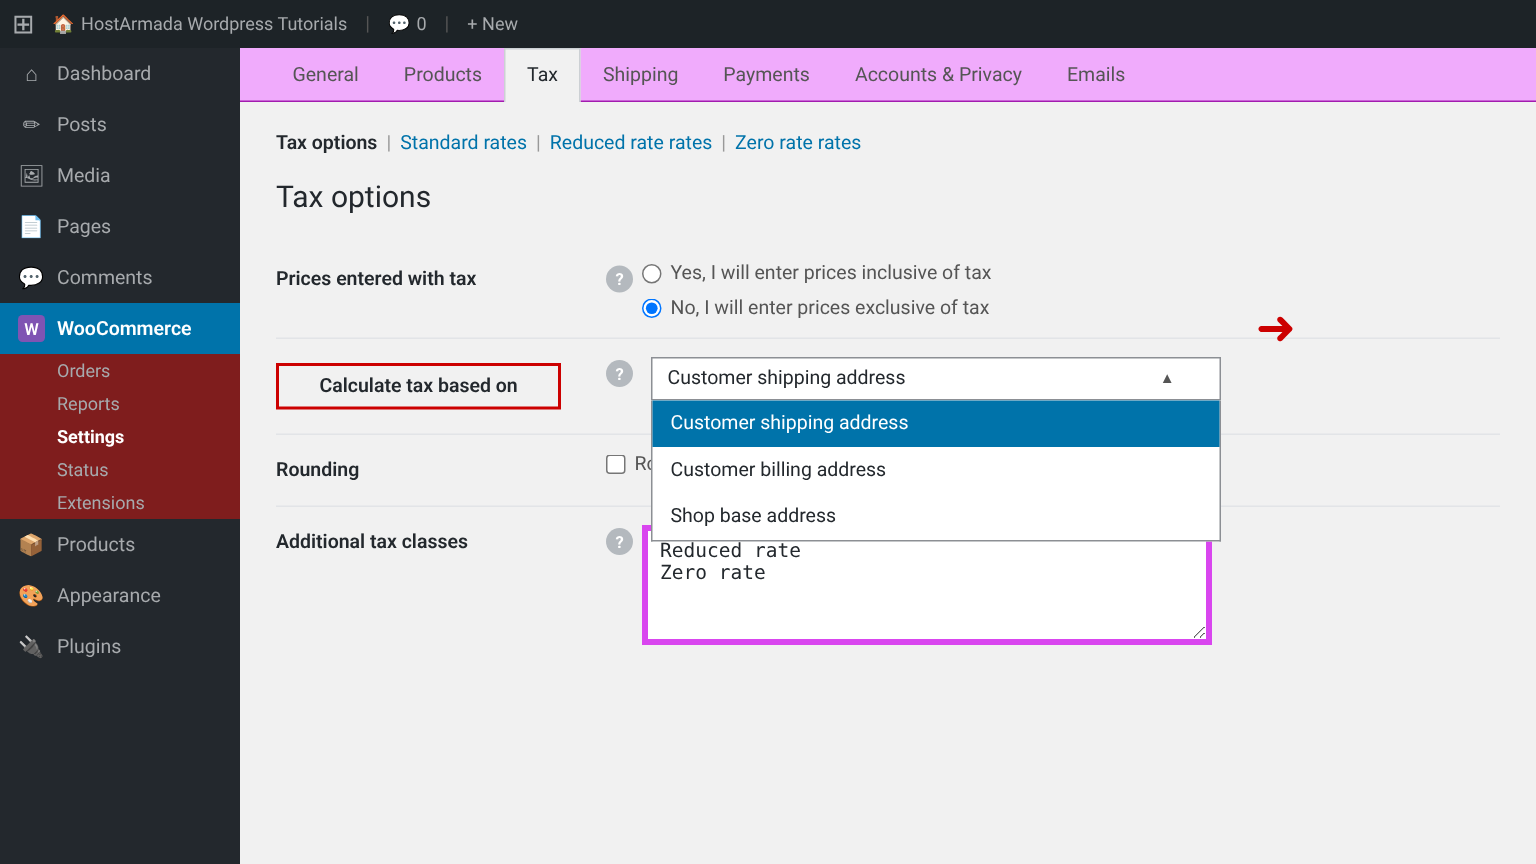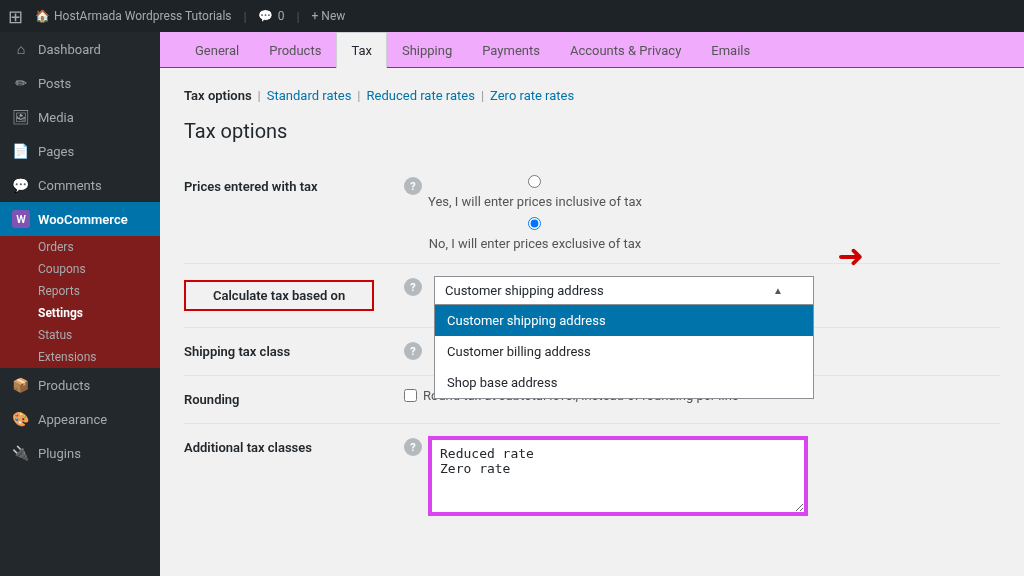--- a/index.html
+++ b/index.html
@@ -49,21 +49,21 @@
     .form-table tr td:first-child { width: 220px; padding: 16px 0 16px 0; vertical-align: top; font-weight: 600; color: #23282d; font-size: 13px; }
     .form-table tr td:last-child { padding: 12px 0; vertical-align: top; }
     .form-table tr { border-top: 1px solid #e2e4e7; }
     .form-table tr:first-child { border-top: none; }
 
     
     .field-with-help { display: flex; align-items: flex-start; gap: 6px; }
     .help-icon { width: 18px; height: 18px; border-radius: 50%; background: #b4b9be; color: #fff; display: inline-flex; align-items: center; justify-content: center; font-size: 11px; font-weight: 700; flex-shrink: 0; margin-top: 2px; cursor: pointer; }
 
     .radio-group { display: flex; flex-direction: column; gap: 8px; }
-    .radio-row { display: flex; align-items: center; gap: 6px; color: #555; flex-direction: column; }
+    .radio-row { display: flex; align-items: center; gap: 6px; color: #555; }
     .radio-row input[type=radio] { margin: 0; }
 
     
     .calculate-box { border: 2px solid #c00; padding: 6px 27px; display: inline-flex; align-items: center; font-weight: 600; color: #23282d; font-size: 13px; }
 
     
     .dropdown-wrapper { position: relative; display: inline-block; }
     .dropdown-trigger { width: 380px; border: 1px solid #8c8f94; background: #fff; padding: 6px 30px 6px 10px; font-size: 13px; color: #23282d; display: flex; align-items: center; justify-content: space-between; cursor: pointer; }
     .dropdown-trigger .chevron { font-size: 10px; color: #555; }
     .dropdown-menu { position: absolute; top: 100%; left: 0; width: 380px; background: #fff; border: 1px solid #8c8f94; border-top: none; z-index: 100; }
@@ -126,21 +126,20 @@
       <span class="sidebar-icon">💬</span>
       <span>Comments</span>
     </div>
     <div style="background:#0073aa;">
       <div class="sidebar-item" style="background:#0073aa; color:#fff; font-weight:600;">
         <span class="sidebar-icon" style="background:#7f54b3; color:#fff; border-radius:3px; font-size:11px; padding:1px 3px;">W</span>
         <span>WooCommerce</span>
       </div>
       <div style="background:#7f1d1d;">
         <span class="sidebar-sub">Orders</span>
-        <span class="sidebar-sub">Coupons</span>
         <span class="sidebar-sub">Reports</span>
         <span class="sidebar-sub active" style="color:#fff; font-weight:700;">Settings</span>
         <span class="sidebar-sub">Status</span>
         <span class="sidebar-sub">Extensions</span>
       </div>
     </div>
     <div class="sidebar-item">
       <span class="sidebar-icon">📦</span>
       <span>Products</span>
     </div>
@@ -225,28 +224,20 @@
                     <div class="dropdown-option">Customer billing address</div>
                     <div class="dropdown-option">Shop base address</div>
                   </div>
 
                   <div class="red-arrow" style="position:absolute; right:-50px; top:-20px; color:#c00; font-size:32px; z-index:200;">➜</div>
                 </div>
               </div>
             </td>
           </tr>
 
-          <tr style="position:relative; z-index:1;">
-            <td>
-              <span>Shipping tax class</span>
-            </td>
-            <td>
-              <span class="help-icon">?</span>
-            </td>
-          </tr>
 
           <tr>
             <td>
               <span>Rounding</span>
             </td>
             <td>
               <label class="checkbox-row">
                 <input type="checkbox" style="">
                 <span>Round tax at subtotal level, instead of rounding per line</span>
               </label>

